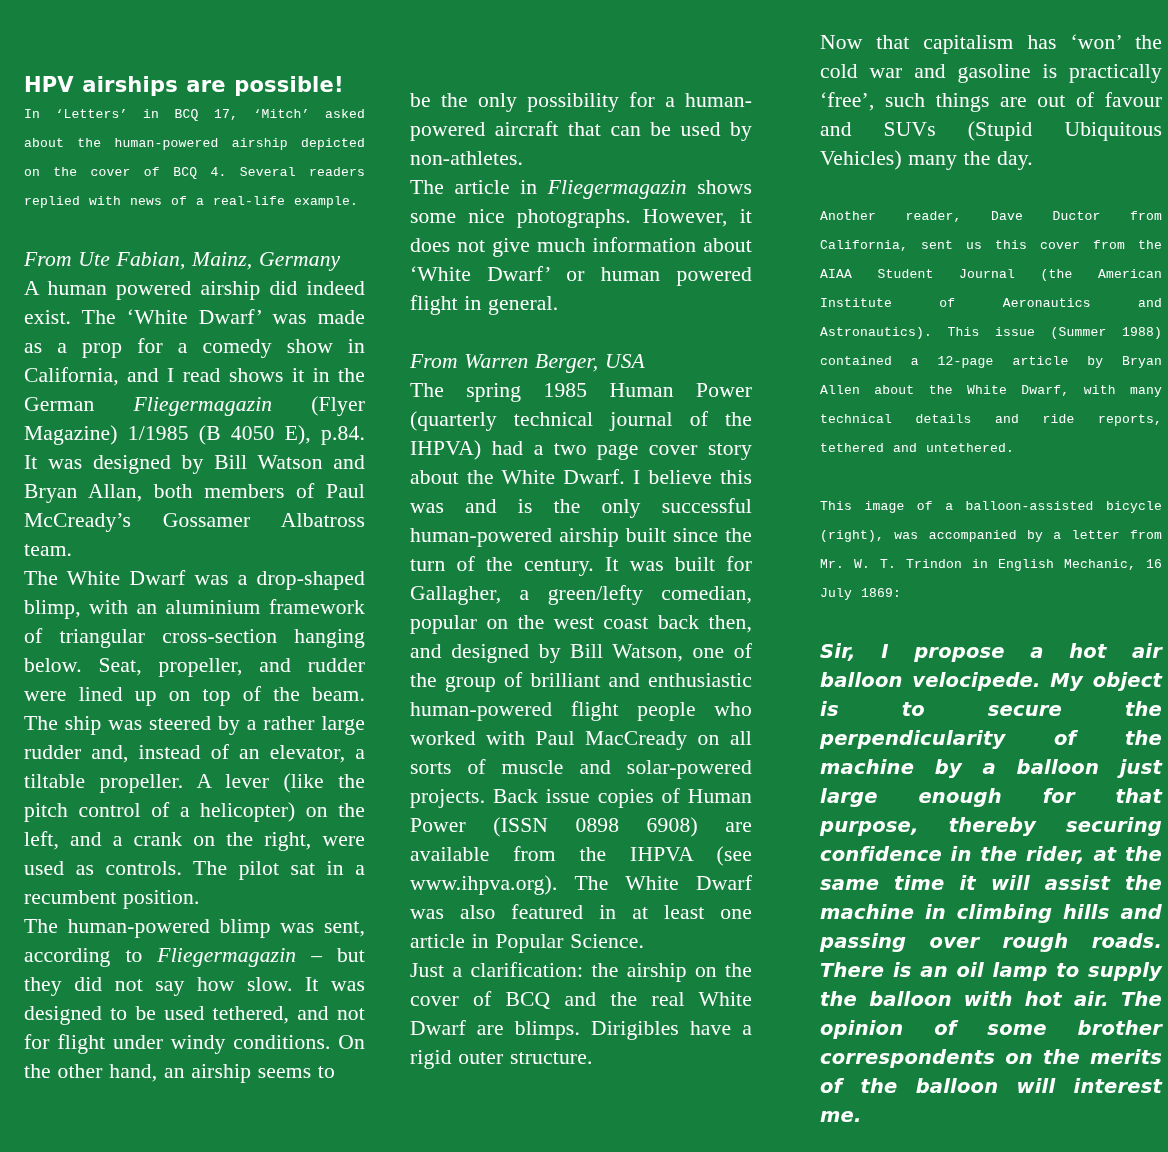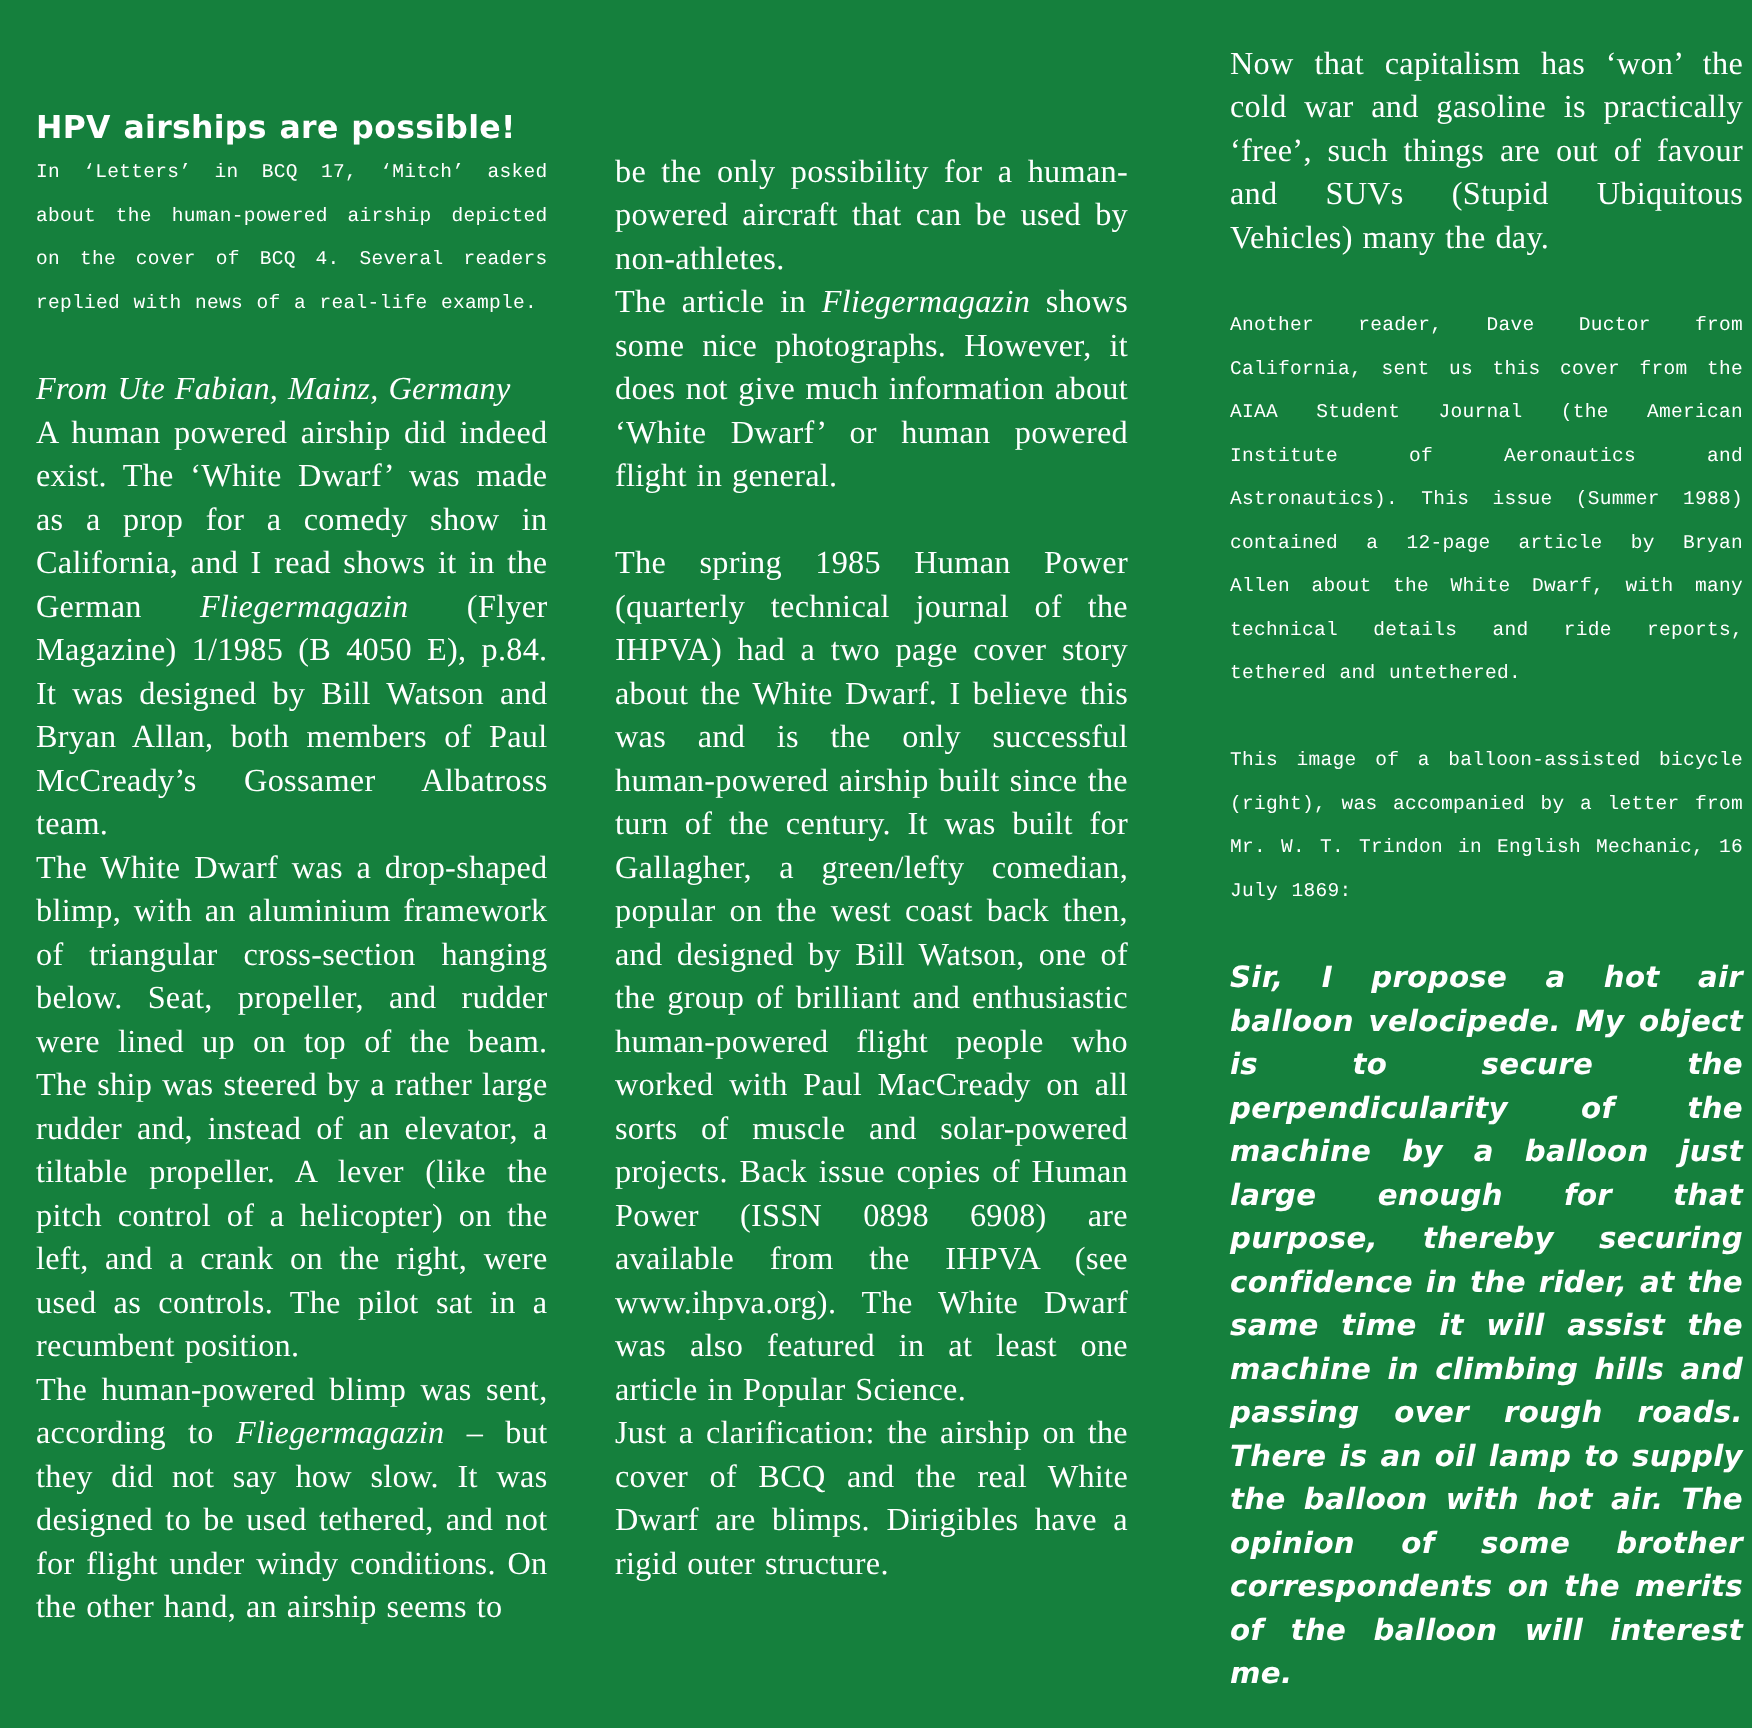--- a/index.html
+++ b/index.html
@@ -74,20 +74,21 @@
       <div class="block spacer"></div>
       <div class="block byline"><span>From Ute Fabian, Mainz, Germany</span></div>
       <div class="block serif"><span>A human powered airship did indeed exist. The ‘White Dwarf’ was made as a prop for a comedy show in California, and I read shows it in the German </span><span class="ital">Fliegermagazin</span><span> (Flyer Magazine) 1/1985 (B 4050 E), p.84. It was designed by Bill Watson and Bryan Allan, both members of Paul McCready’s Gossamer Albatross team.</span></div>
       <div class="block serif"><span>The White Dwarf was a drop-shaped blimp, with an aluminium framework of triangular cross-section hanging below. Seat, propeller, and rudder were lined up on top of the beam. The ship was steered by a rather large rudder and, instead of an elevator, a tiltable propeller. A lever (like the pitch control of a helicopter) on the left, and a crank on the right, were used as controls. The pilot sat in a recumbent position.</span></div>
       <div class="block serif"><span>The human-powered blimp was sent, according to </span><span class="ital">Fliegermagazin</span><span> – but they did not say how slow. It was designed to be used tethered, and not for flight under windy conditions. On the other hand, an airship seems to</span></div>
     </div>
   <div class="column" id="col-2">
       <div class="block serif"><span>be the only possibility for a human-powered aircraft that can be used by non-athletes.</span></div>
       <div class="block serif"><span>The article in </span><span class="ital">Fliegermagazin</span><span> shows some nice photographs. However, it does not give much information about ‘White Dwarf’ or human powered flight in general.</span></div>
       <div class="block spacer"></div>
+      <div class="block byline"><span>From Warren Berger, USA</span></div>
       <div class="block serif"><span>The spring 1985 Human Power (quarterly technical journal of the IHPVA) had a two page cover story about the White Dwarf. I believe this was and is the only successful human-powered airship built since the turn of the century. It was built for Gallagher, a green/lefty comedian, popular on the west coast back then, and designed by Bill Watson, one of the group of brilliant and enthusiastic human-powered flight people who worked with Paul MacCready on all sorts of muscle and solar-powered projects. Back issue copies of Human Power (ISSN 0898 6908) are available from the IHPVA (see www.ihpva.org). The White Dwarf was also featured in at least one article in Popular Science.</span></div>
       <div class="block serif"><span>Just a clarification: the airship on the cover of BCQ and the real White Dwarf are blimps. Dirigibles have a rigid outer structure.</span></div>
     </div>
   <div class="column" id="col-3">
       <div class="block serif"><span>Now that capitalism has ‘won’ the cold war and gasoline is practically ‘free’, such things are out of favour and SUVs (Stupid Ubiquitous Vehicles) many the day.</span></div>
       <div class="block spacer"></div>
       <div class="block sans"><span>Another reader, Dave Ductor from California, sent us this cover from the AIAA Student Journal (the American Institute of Aeronautics and Astronautics). This issue (Summer 1988) contained a 12-page article by Bryan Allen about the White Dwarf, with many technical details and ride reports, tethered and untethered.</span></div>
       <div class="block spacer"></div>
       <div class="block sans"><span>This image of a balloon-assisted bicycle (right), was accompanied by a letter from Mr. W. T. Trindon in English Mechanic, 16 July 1869:</span></div>
       <div class="block spacer"></div>

